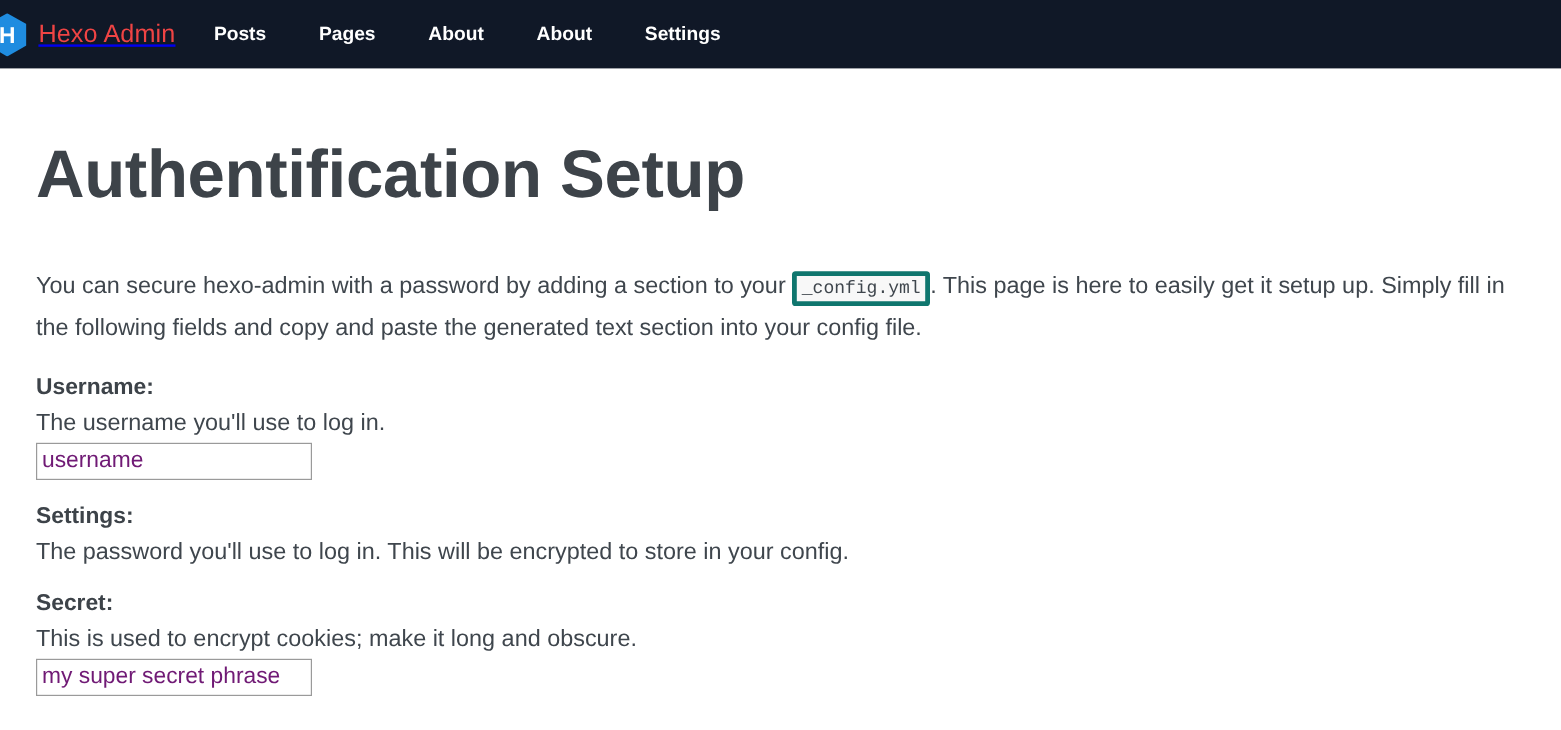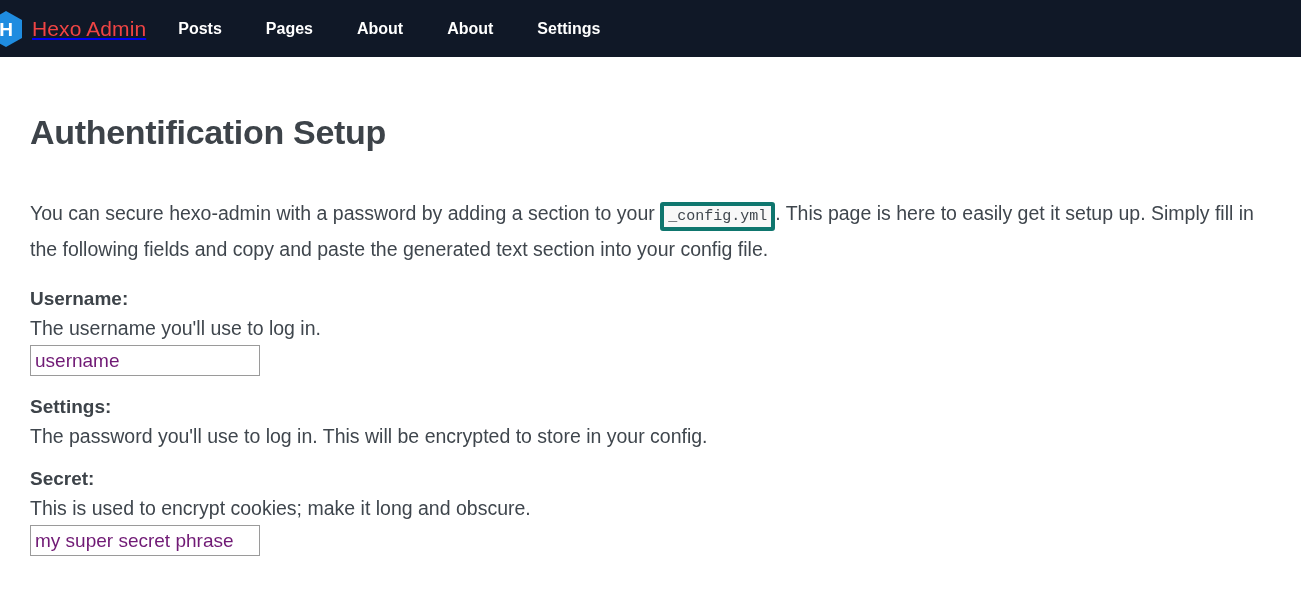--- a/index.html
+++ b/index.html
@@ -70,21 +70,21 @@
     white-space: nowrap;
     line-height: 57px;
   }
 
   
   .page {
     padding: 0 30px;
     box-sizing: border-box;
   }
   h1.page-title {
-    font-size: 34px;
+    font-size: 56px;
     font-weight: bold;
     color: #3d4349;
     margin: 57px 0 0 0;
     line-height: 1.1;
     letter-spacing: -0.3px;
   }
   p.intro {
     font-size: 19.5px;
     line-height: 33px;
     color: #3f464d;

